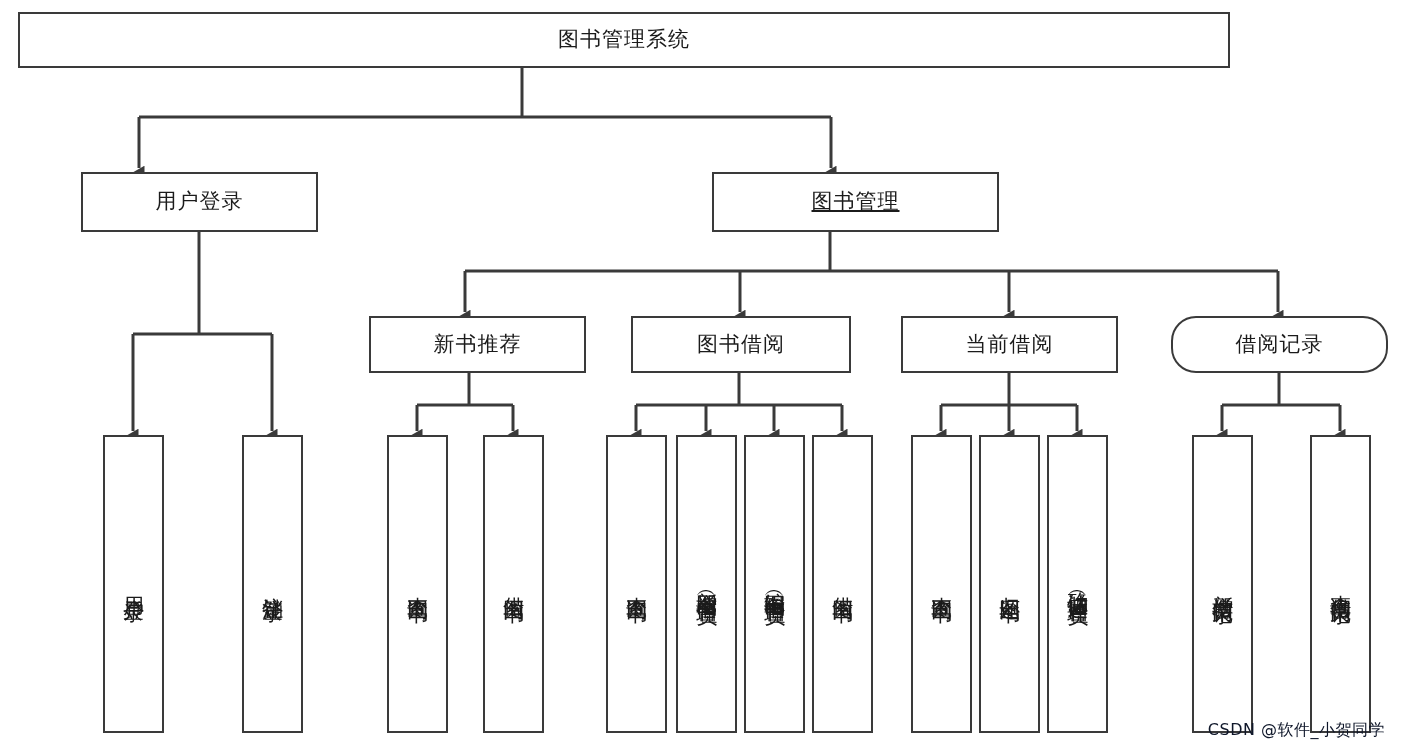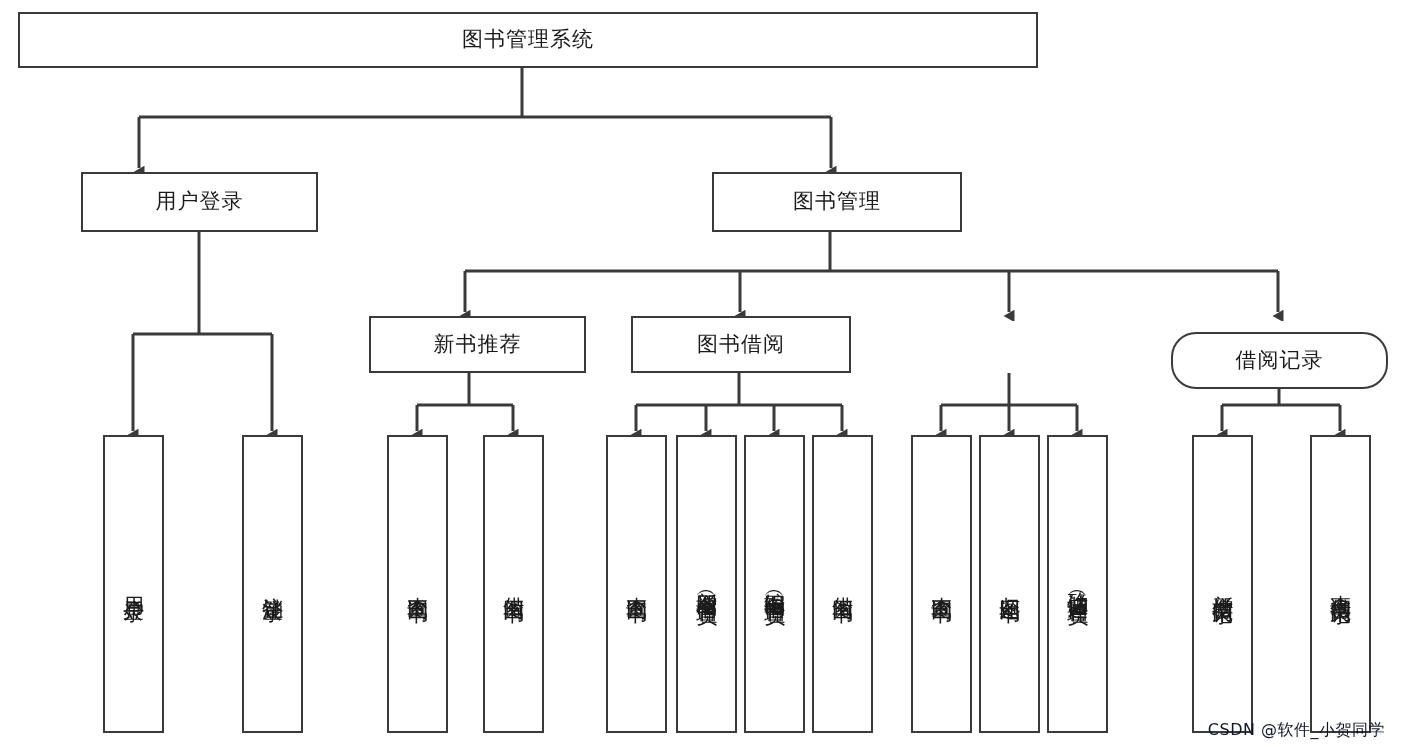--- a/index.html
+++ b/index.html
@@ -67,38 +67,41 @@
       <path d="M1009,405 L1009,431" marker-end="url(#arw)"></path>
       <path d="M1077,405 L1077,431" marker-end="url(#arw)"></path>
 
       <path d="M1279,373 L1279,405"></path>
       <path d="M1222,405 L1340,405"></path>
       <path d="M1222,405 L1222,431" marker-end="url(#arw)"></path>
       <path d="M1340,405 L1340,431" marker-end="url(#arw)"></path>
     </g>
   </svg>
 
-  <div class="node h" style="left:18px;top:12px;width:1020px;height:56px;">
+  <div class="node h" style="left:18px;top:12px;width:1212px;height:56px;">
     <span class="txt">图书管理系统</span>
   </div>
 
   <div class="node h" style="left:81px;top:172px;width:237px;height:60px;">
     <span class="txt">用户登录</span>
   </div>
-  <div class="node h" style="left:712px;top:172px;width:250px;height:60px;">
+  <div class="node h" style="left:712px;top:172px;width:287px;height:60px;text-decoration:underline;">
     <span class="txt">图书管理</span>
   </div>
 
   <div class="node h" style="left:361px;top:316px;width:217px;height:57px;margin-left:8px;">
     <span class="txt">新书推荐</span>
   </div>
   <div class="node h" style="left:631px;top:316px;width:220px;height:57px;">
     <span class="txt">图书借阅</span>
   </div>
-  <div class="node h" style="left:1171px;top:332px;width:217px;height:57px;border-radius:25px;">
+  <div class="node h" style="left:901px;top:316px;width:217px;height:57px;">
+    <span class="txt">当前借阅</span>
+  </div>
+  <div class="node h" style="left:1171px;top:316px;width:217px;height:57px;border-radius:25px;">
     <span class="txt">借阅记录</span>
   </div>
 
   <div class="node v" style="left:103px;top:435px;width:61px;height:298px;">
     <span class="txt">用户登录</span>
   </div>
   <div class="node v" style="left:242px;top:435px;width:61px;height:298px;">
     <span class="txt">注销登录</span>
   </div>
 

